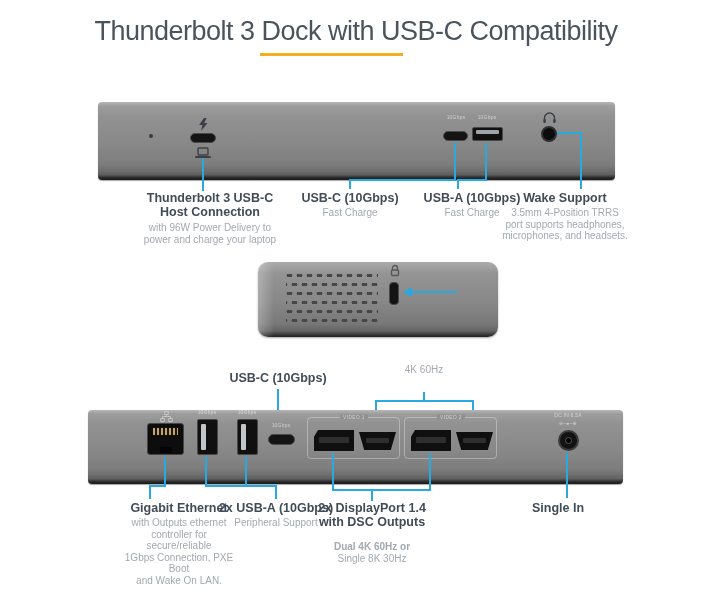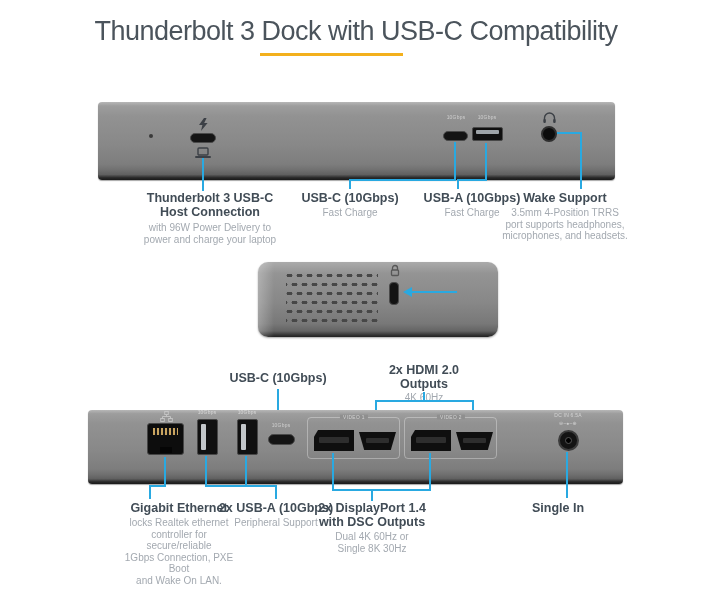--- a/index.html
+++ b/index.html
@@ -145,21 +145,20 @@
   <div class="abs kslot" style="left:389px;top:282px;width:10px;height:23px;"></div>
   <div class="abs arrowhead" style="left:403px;top:287px;"></div>
   <div class="abs ln" style="left:410px;top:291px;width:47px;height:2px;"></div>
 
   <div class="abs" style="left:218px;top:371px;width:120px;">
     <div class="lbl-t">USB-C (10Gbps)</div>
   </div>
   <div class="abs ln" style="left:277px;top:389px;width:2px;height:42px;"></div>
 
   <div class="abs" style="left:364px;top:363px;width:120px;">
-    <div class="lbl-t">2x HDMI 2.0 Outputs</div>
     <div class="lbl-d" style="margin-top:1px;">4K 60Hz</div>
   </div>
   <div class="abs ln" style="left:423px;top:392px;width:2px;height:10px;"></div>
   <div class="abs ln" style="left:375px;top:400px;width:99px;height:2px;"></div>
   <div class="abs ln" style="left:375px;top:400px;width:2px;height:31px;"></div>
   <div class="abs ln" style="left:472px;top:400px;width:2px;height:31px;"></div>
 
   <div class="abs dock" style="left:88px;top:410px;width:535px;height:74px;"></div>
 
   <span class="abs icon" style="left:160px;top:411px;">
@@ -224,32 +223,32 @@
 
   <div class="abs ln" style="left:332px;top:453px;width:2px;height:38px;"></div>
   <div class="abs ln" style="left:429px;top:453px;width:2px;height:38px;"></div>
   <div class="abs ln" style="left:332px;top:489px;width:99px;height:2px;"></div>
   <div class="abs ln" style="left:371px;top:489px;width:2px;height:12px;"></div>
 
   <div class="abs ln" style="left:566px;top:452px;width:2px;height:46px;"></div>
 
   <div class="abs" style="left:86px;top:501px;width:122px;margin-left:32px;">
     <div class="lbl-t">Gigabit Ethernet</div>
-    <div class="lbl-d" style="margin-top:2px;">locks Realtek ethernet</div>
+    <div class="lbl-d" style="margin-top:2px;">with Outputs ethernet</div>
     <div class="lbl-d">controller for secure/reliable</div>
     <div class="lbl-d">1Gbps Connection, PXE Boot</div>
     <div class="lbl-d">and Wake On LAN.</div>
   </div>
   <div class="abs" style="left:215px;top:501px;width:122px;">
     <div class="lbl-t">2x USB-A (10Gbps)</div>
     <div class="lbl-d" style="margin-top:2px;">Peripheral Support</div>
   </div>
   <div class="abs" style="left:311px;top:501px;width:122px;">
     <div class="lbl-t">2x DisplayPort 1.4</div>
     <div class="lbl-t">with DSC Outputs</div>
-    <div class="lbl-d" style="margin-top:2px;">Dual 4K 60Hz or</div>
+    <div class="lbl-d" style="margin-top:12px;font-weight:bold;">Dual 4K 60Hz or</div>
     <div class="lbl-d">Single 8K 30Hz</div>
   </div>
   <div class="abs" style="left:497px;top:501px;width:122px;">
     <div class="lbl-t">Single In</div>
   </div>
 
 </div>
 
 </body></html>

